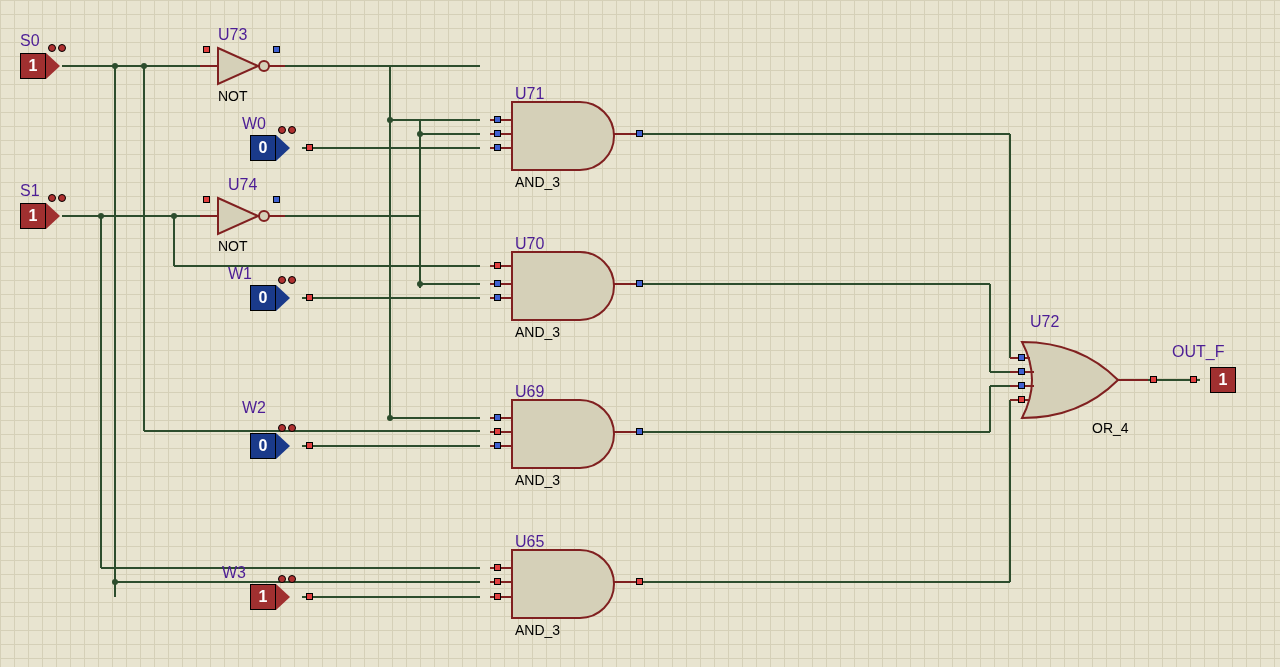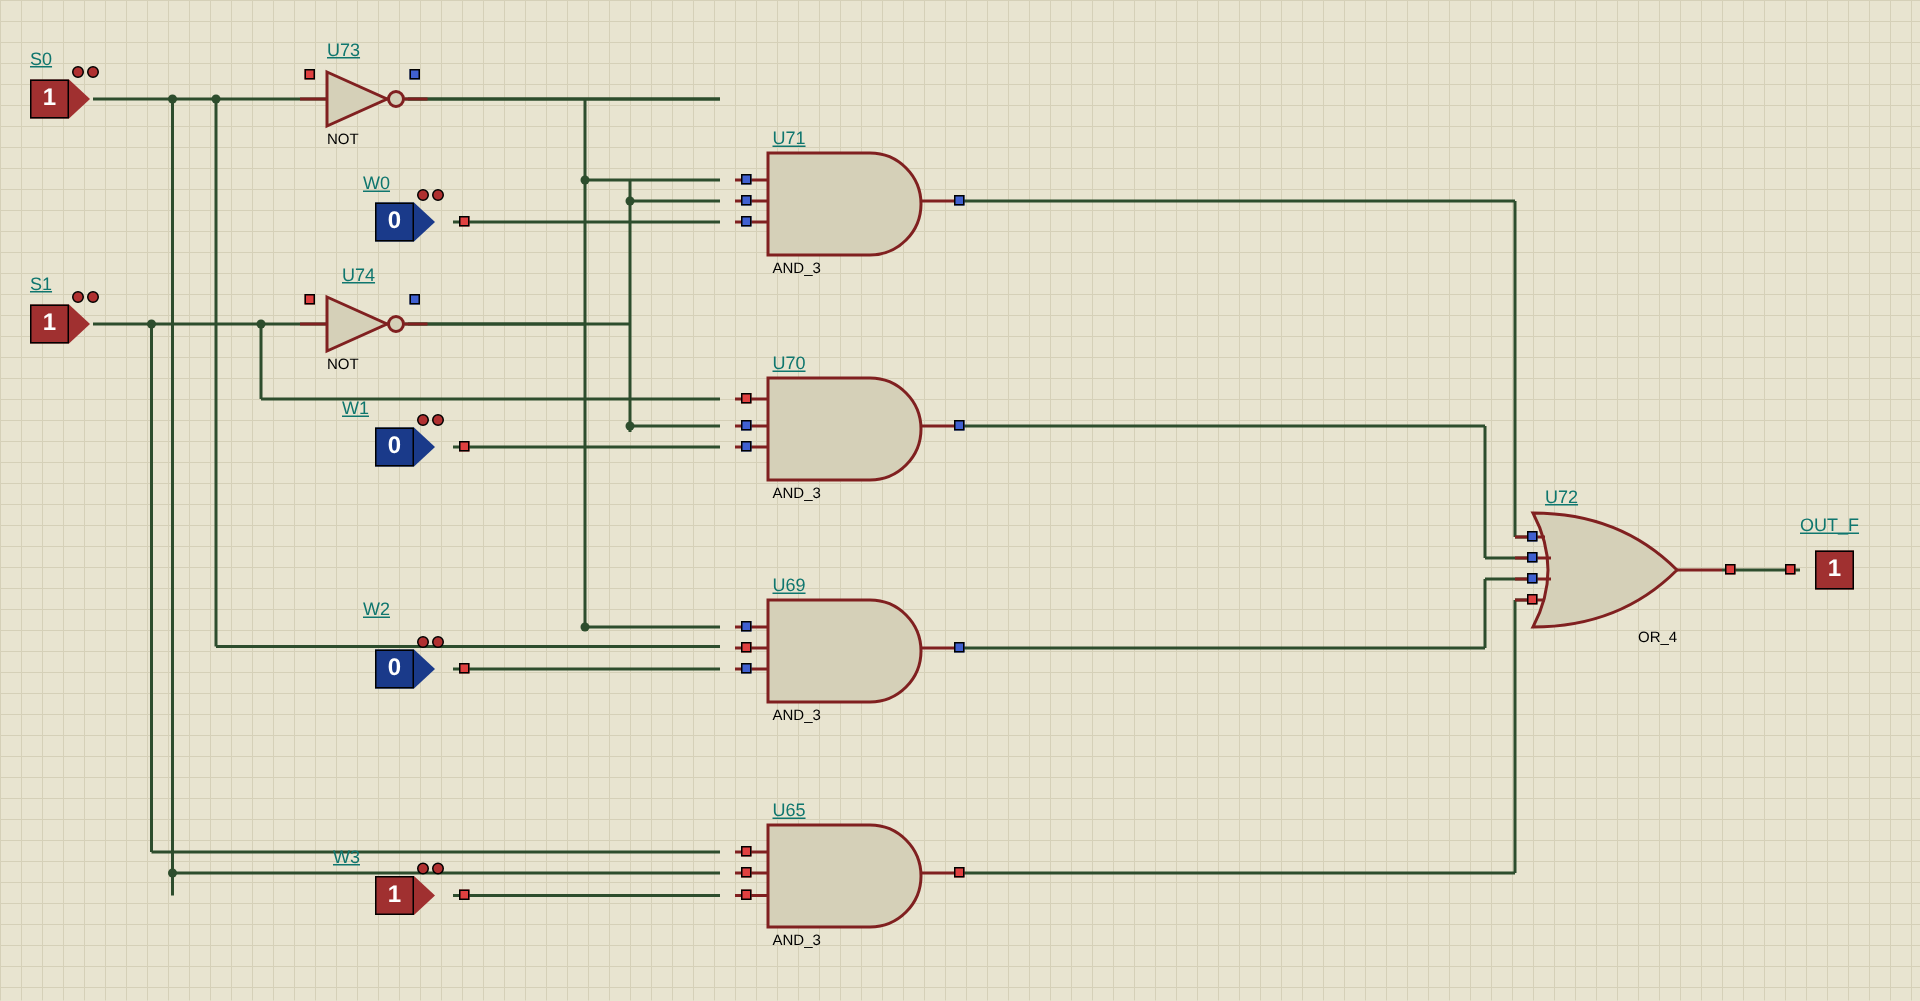--- a/index.html
+++ b/index.html
@@ -16,28 +16,27 @@
   .grid {
     position: absolute;
     inset: 0;
     background-image:
       linear-gradient(#d5d0b8 1px, transparent 1px),
       linear-gradient(90deg, #d5d0b8 1px, transparent 1px);
     background-size: 14px 14px;
   }
   .label {
     position: absolute;
-    font-size: 12px;
-    color: #0f766e;
+    font-size: 16px;
+    color: #4c1d95;
     font-weight: normal;
-    text-decoration: underline;
   }
   .label-sm {
     position: absolute;
-    font-size: 10px;
+    font-size: 14px;
     color: #000;
   }
   .logic-state {
     position: absolute;
     width: 44px;
     height: 26px;
     display: flex;
     align-items: center;
   }
   .logic-state .body {
@@ -252,21 +251,21 @@
 <div class="label" style="left:222px;top:564px">W3</div>
 <div class="logic-state high" style="left:250px;top:584px">
   <div class="body">1</div>
   <div class="tip"></div>
   <div class="tiny-dots" style="left:28px">
       <div class="d"></div>
       <div class="d"></div>
     </div>
 </div>
 
-<div class="label" style="left:1200px;top:343px">OUT_F</div>
+<div class="label" style="left:1172px;top:343px">OUT_F</div>
 <div class="logic-state high" style="left:1210px;top:367px">
   <div class="body">1</div>
 </div>
 
 <div class="label" style="left:218px;top:26px">U73</div>
 <div class="label-sm" style="left:218px;top:88px">NOT</div>
 
 <div class="label" style="left:228px;top:176px">U74</div>
 <div class="label-sm" style="left:218px;top:238px">NOT</div>
 
@@ -275,21 +274,21 @@
 
 <div class="label" style="left:515px;top:235px">U70</div>
 <div class="label-sm" style="left:515px;top:324px">AND_3</div>
 
 <div class="label" style="left:515px;top:383px">U69</div>
 <div class="label-sm" style="left:515px;top:472px">AND_3</div>
 
 <div class="label" style="left:515px;top:533px">U65</div>
 <div class="label-sm" style="left:515px;top:622px">AND_3</div>
 
-<div class="label" style="left:1030px;top:324px">U72</div>
+<div class="label" style="left:1030px;top:313px">U72</div>
 <div class="label-sm" style="left:1092px;top:420px">OR_4</div>
 
 <div class="signal high" style="left:203px;top:46px"></div>
 <div class="signal low" style="left:273px;top:46px"></div>
 <div class="signal high" style="left:203px;top:196px"></div>
 <div class="signal low" style="left:273px;top:196px"></div>
 
 <div class="signal low" style="left:494px;top:116px"></div>
 <div class="signal low" style="left:494px;top:130px"></div>
 <div class="signal low" style="left:494px;top:144px"></div>

